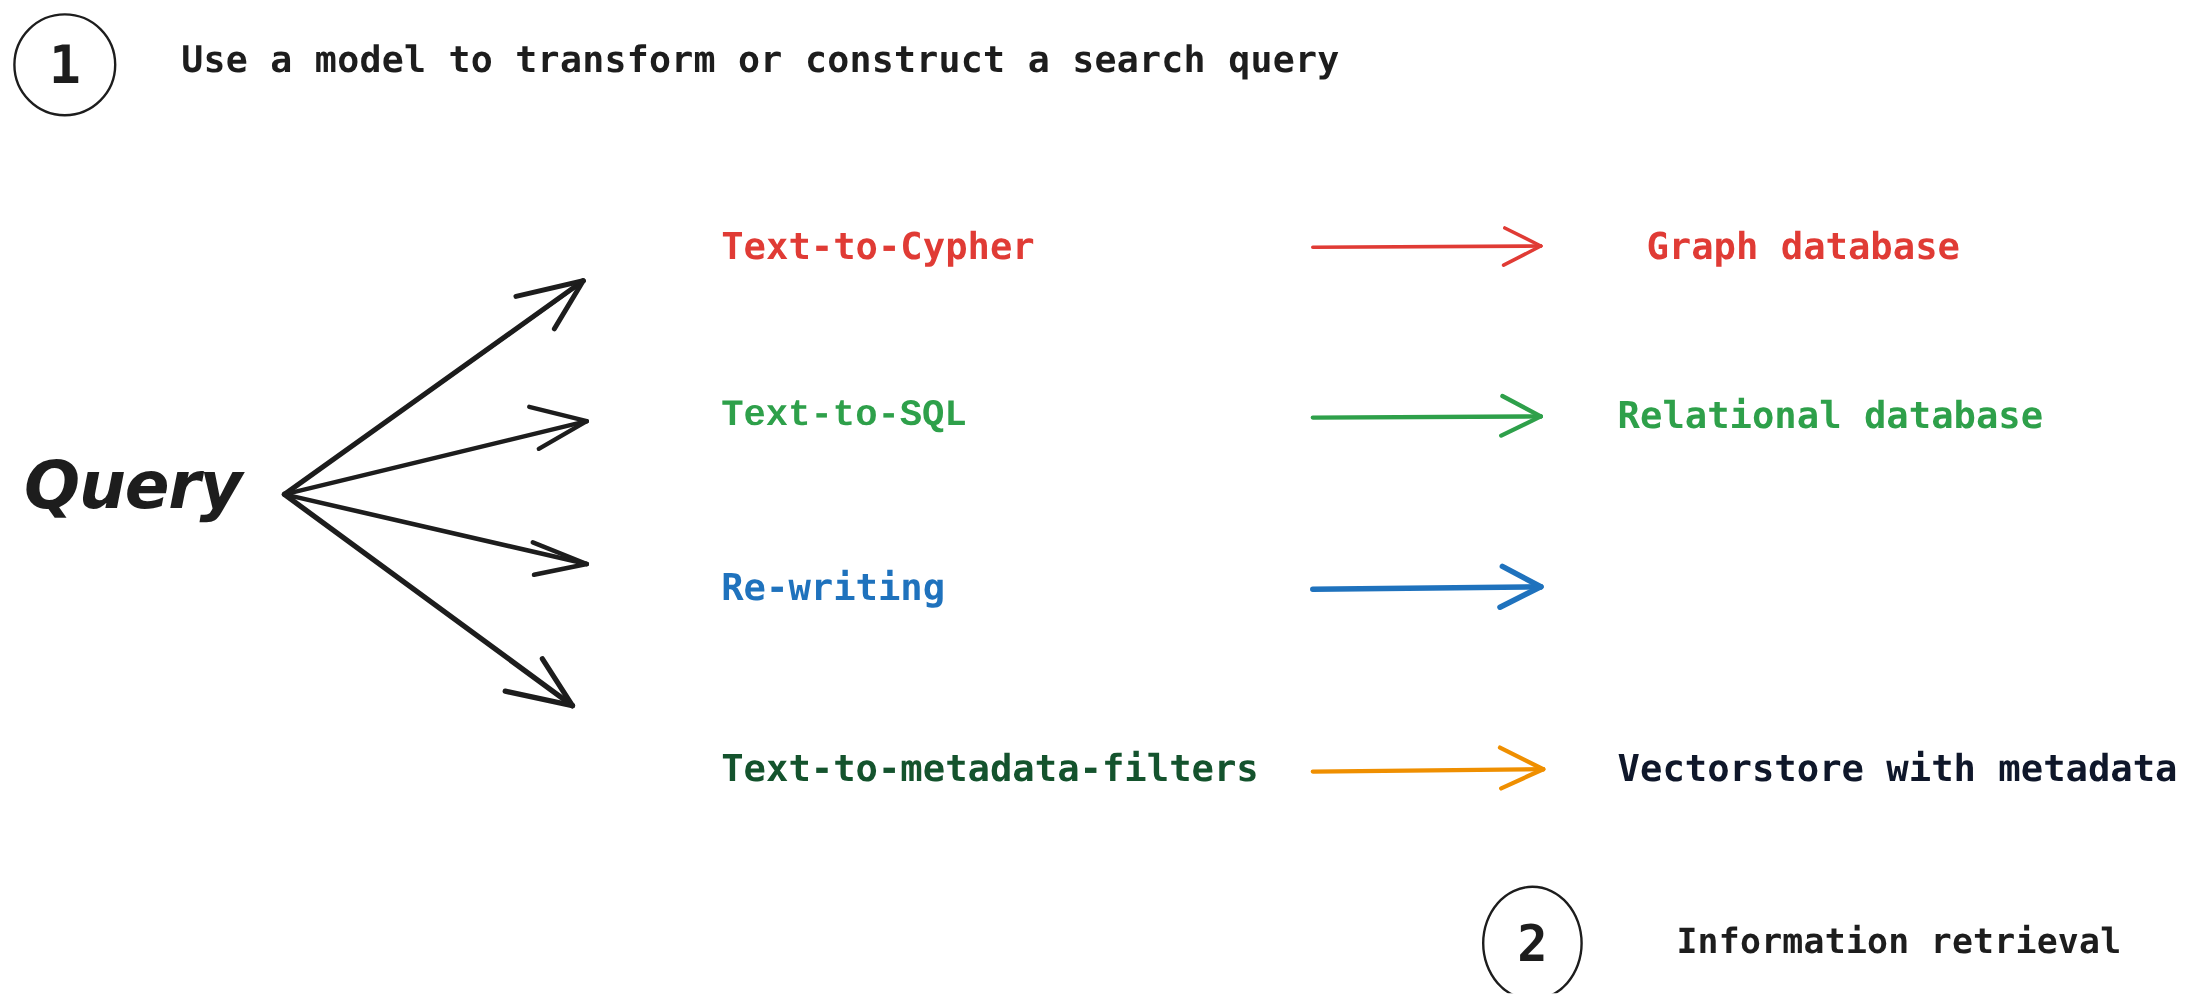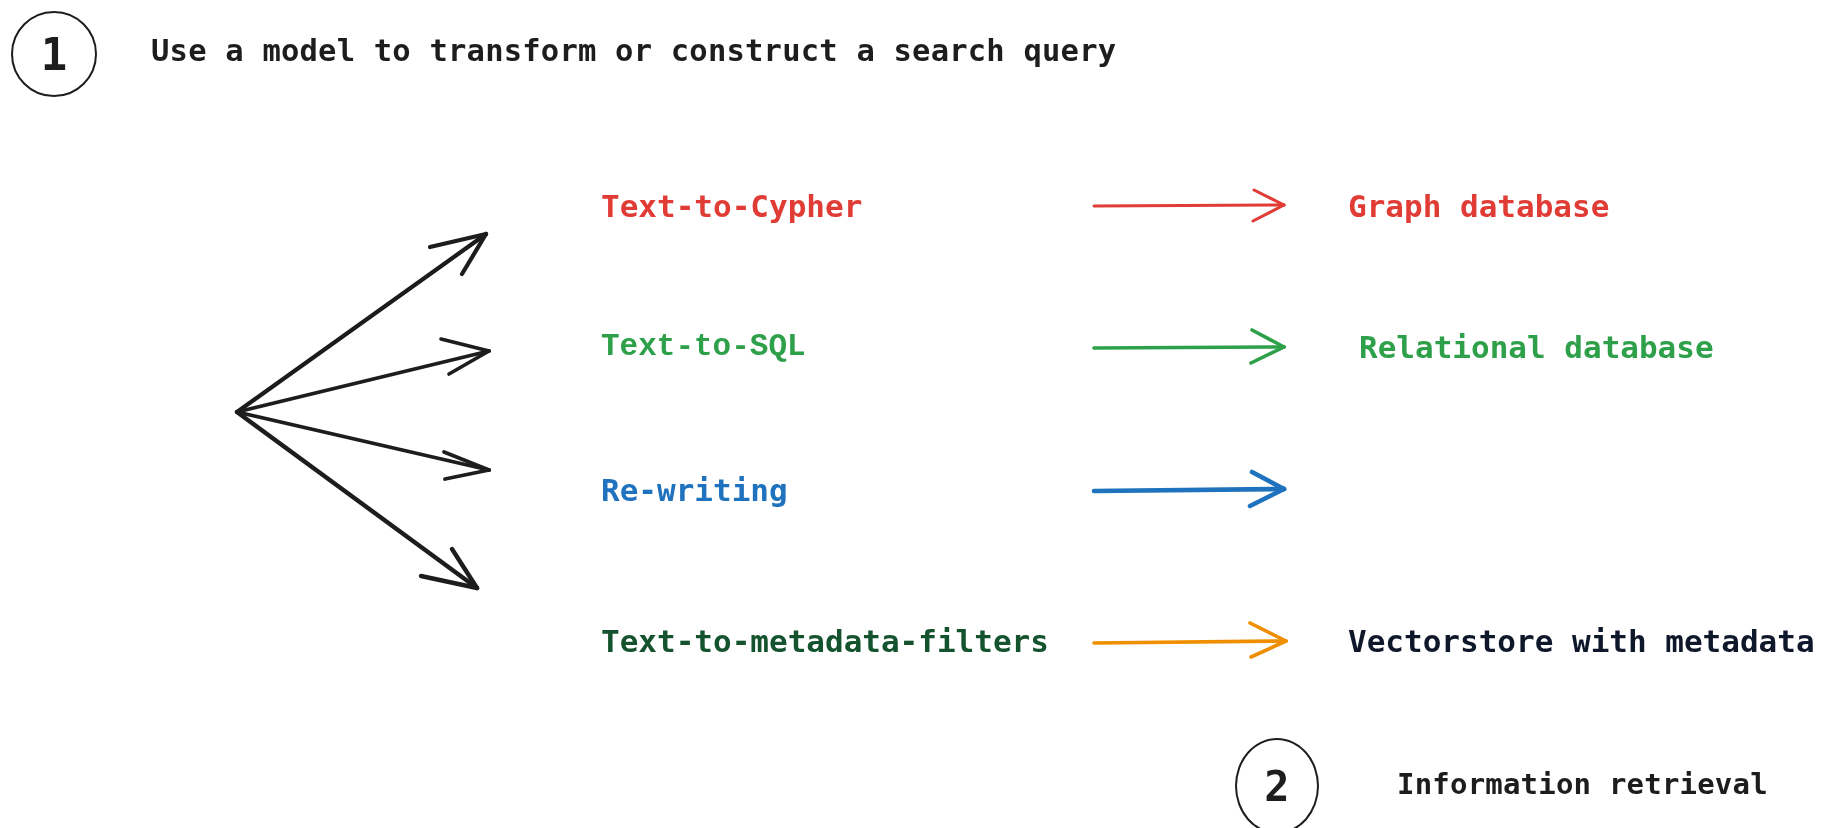--- a/index.html
+++ b/index.html
@@ -148,20 +148,21 @@
 </head>
 <body>
 
 <div id="canvas" style="background: rgb(255, 255, 255);">
 
   <div class="step-badge" id="badge-one">
     <span>1</span>
   </div>
   <div class="step-text" id="step-one-text">Use a model to transform or construct a search query</div>
 
+  <div id="query-label">Query</div>
 
   <svg id="fan-arrows" viewBox="0 0 1841 828" xmlns="http://www.w3.org/2000/svg">
     <g fill="none" stroke="#1d1d1d" stroke-linecap="round" stroke-linejoin="round">
 
       <path d="M237,412 L486,234" stroke-width="4.2"></path>
       <path d="M486,234 L430,247" stroke-width="4.2"></path>
       <path d="M486,234 L462,274" stroke-width="4.2"></path>
       <path d="M237,412 L483,237" stroke-width="2.4" opacity="0.9"></path>
 
       <path d="M237,412 L489,351" stroke-width="3.6"></path>
@@ -180,33 +181,33 @@
 
   <div class="row" id="row-0">
     <div class="method-label" style="color: rgb(224, 59, 53);">Text-to-Cypher</div>
     <svg class="row-arrow" viewBox="0 0 220 60" xmlns="http://www.w3.org/2000/svg">
       <g fill="none" stroke-linecap="round" stroke-linejoin="round" stroke="#e03b35" stroke-width="3">
         <path d="M4,30 L194,29"></path>
         <path d="M194,29 L164,14"></path>
         <path d="M194,29 L163,45"></path>
       </g>
     </svg>
-    <div class="target-label" style="color: rgb(224, 59, 53);">Graph database</div>
+    <div class="target-label" style="color: rgb(224, 59, 53); margin-left: 24px;">Graph database</div>
   </div>
 
   <div class="row" id="row-1">
     <div class="method-label" style="color: rgb(46, 160, 74); font-family: Liberation Mono, monospace;">Text-to-SQL</div>
     <svg class="row-arrow" viewBox="0 0 220 60" xmlns="http://www.w3.org/2000/svg">
       <g fill="none" stroke-linecap="round" stroke-linejoin="round" stroke="#2ea04a" stroke-width="3.6">
         <path d="M4,31 L194,30"></path>
         <path d="M194,30 L162,13"></path>
         <path d="M194,30 L161,46"></path>
       </g>
     </svg>
-    <div class="target-label" style="color: rgb(46, 160, 74); margin-left: 11px;">Relational database</div>
+    <div class="target-label" style="color: rgb(46, 160, 74);">Relational database</div>
   </div>
 
   <div class="row" id="row-2">
     <div class="method-label" style="color: rgb(31, 114, 189);">Re-writing</div>
     <svg class="row-arrow" viewBox="0 0 220 60" xmlns="http://www.w3.org/2000/svg">
       <g fill="none" stroke-linecap="round" stroke-linejoin="round" stroke="#1f72bd" stroke-width="4.6">
         <path d="M4,31 L194,29"></path>
         <path d="M194,29 L162,12"></path>
         <path d="M194,29 L160,46"></path>
       </g>

